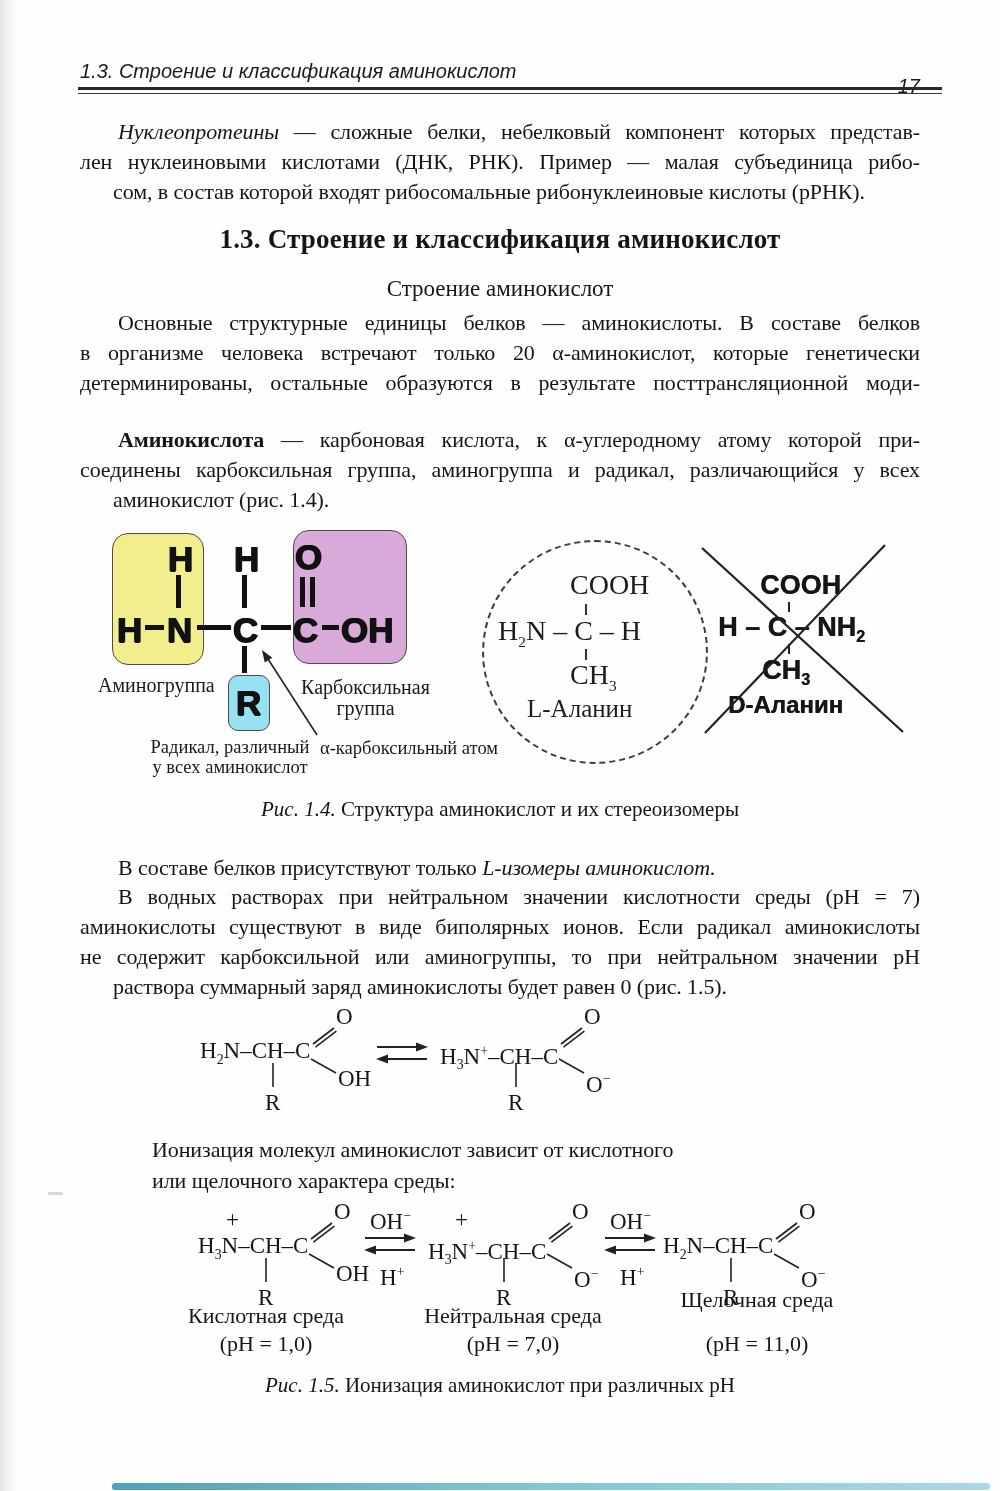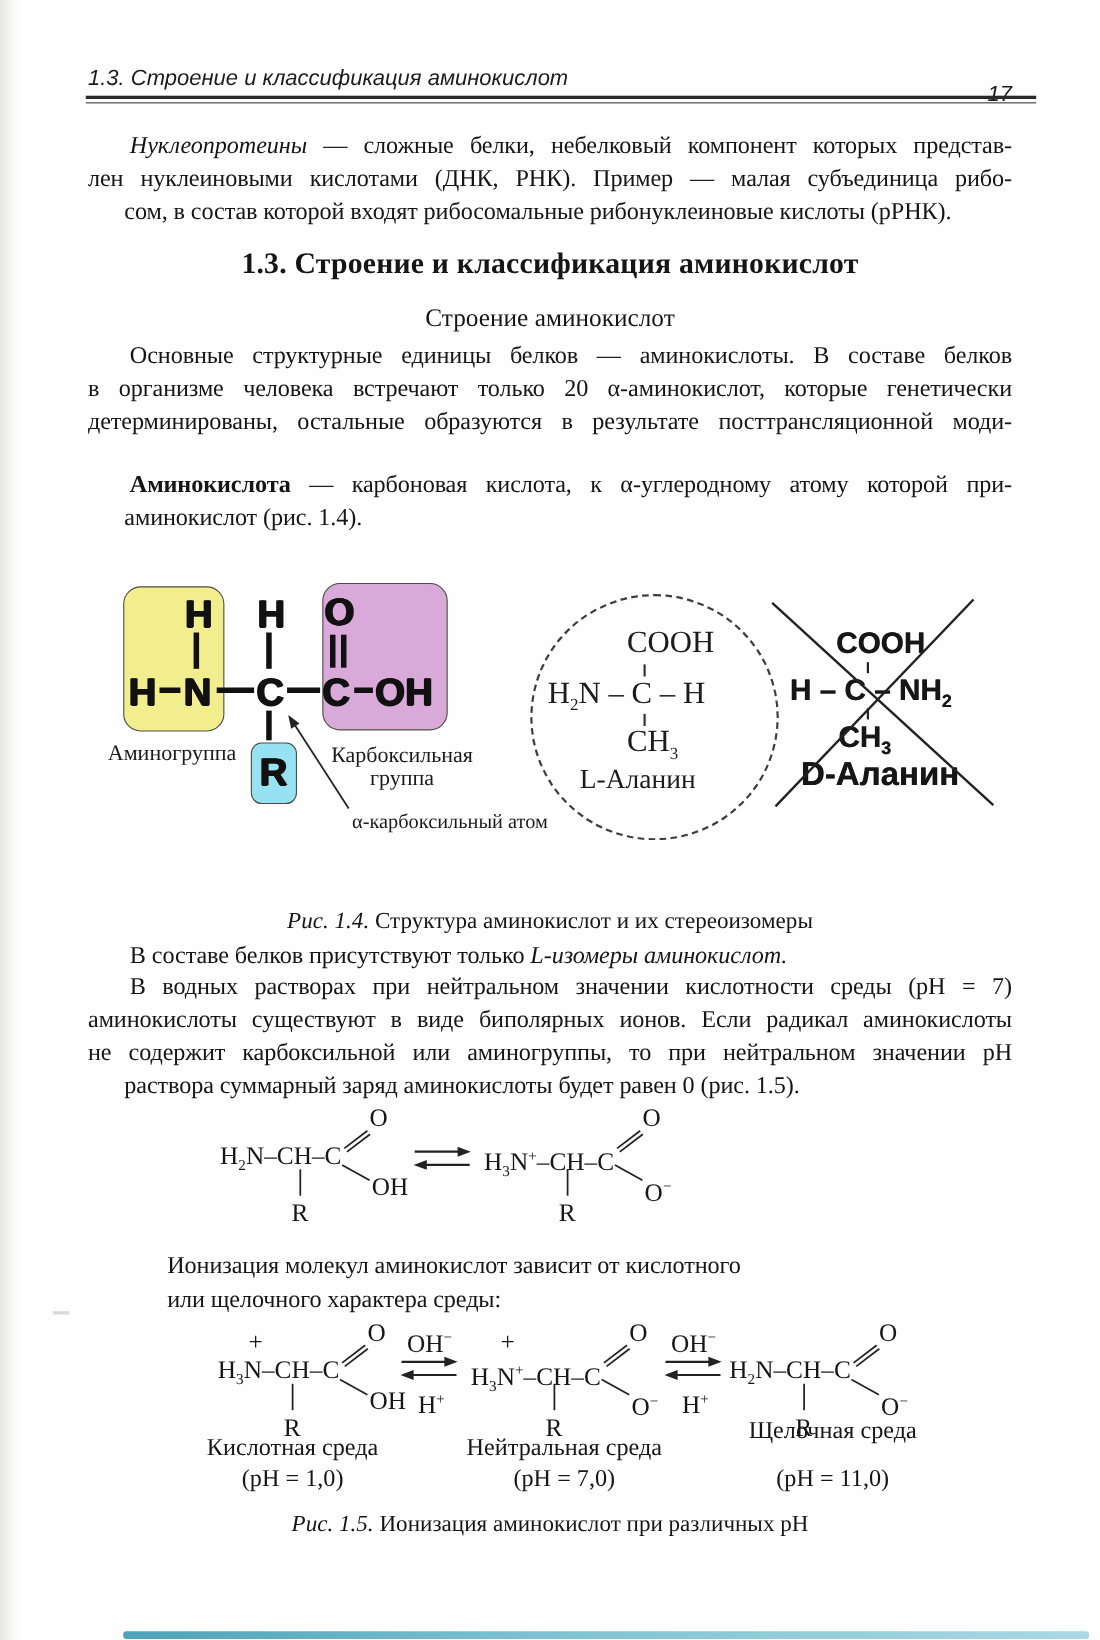--- a/index.html
+++ b/index.html
@@ -74,20 +74,21 @@
   <div class="h3" style="top:276px">Строение аминокислот</div>
 
   <div class="para" style="top:308px">
     <div class="jl ind">Основные структурные единицы белков — аминокислоты. В составе белков</div>
     <div class="jl">в организме человека встречают только 20 α-аминокислот, которые генетически</div>
     <div class="jl">детерминированы, остальные образуются в результате посттрансляционной моди-</div>
   </div>
 
   <div class="para" style="top:425px">
     <div class="jl ind"><span class="b">Аминокислота</span><span> — карбоновая кислота, к α-углеродному атому которой при-</span></div>
+    <div class="jl">соединены карбоксильная группа, аминогруппа и радикал, различающийся у всех</div>
     <div class="last">аминокислот (рис. 1.4).</div>
   </div>
 
   <div class="fig14">
     <div class="cbox" style="left:17px;top:8px;width:90px;height:130px;background:#f2ee8e;"></div>
     <div class="cbox" style="left:198px;top:5px;width:112px;height:132px;background:#d9a9da;"></div>
     <div class="cbox" style="left:133px;top:150px;width:40px;height:54px;border-radius:10px;background:#97e2f2;"></div>
     <svg class="bondsvg" width="412" height="268">
       <rect x="81" y="50" width="5" height="33" fill="#111"></rect>
       <rect x="50" y="100" width="19" height="5" fill="#111"></rect>
@@ -108,47 +109,51 @@
     <span class="fat" style="left:138px;top:87px">C</span>
     <span class="fat" style="left:200px;top:14px">O</span>
     <span class="fat" style="left:198px;top:87px">C</span>
     <span class="fat" style="left:246px;top:87px">OH</span>
     <span class="fat" style="left:141px;top:160px">R</span>
     <span class="lbl" style="left:3px;top:150px">Аминогруппа</span>
     <div class="lbl" style="left:193px;top:152px;width:155px;text-align:center;white-space:normal;">
       <div>Карбоксильная</div>
       <div>группа</div>
     </div>
+    <div class="lbls" style="left:50px;top:212px;width:170px;text-align:center;white-space:normal;">
+      <div>Радикал, различный</div>
+      <div>у всех аминокислот</div>
+    </div>
     <span class="lbls" style="left:225px;top:213px">α-карбоксильный атом</span>
   </div>
 
   <div class="circ"></div>
   <div style="position:absolute;left:482px;top:540px;width:222px;height:220px;">
     <span class="ctxt" style="left:88px;top:30px">COOH</span>
     <div class="thinbond" style="left:103px;top:64px;height:11px"></div>
     <span class="ctxt" style="left:16px;top:76px"><span>H</span><sub>2</sub><span>N – C – H</span></span>
     <div class="thinbond" style="left:103px;top:109px;height:11px"></div>
     <span class="ctxt" style="left:88px;top:120px"><span>CH</span><sub>3</sub></span>
     <span class="ctxt" style="left:45px;top:154px;font-size:25px">L-Аланин</span>
   </div>
 
   <div class="dgrp">
     <span class="dtxt" style="left:60px;top:36px">COOH</span>
     <div class="dbond" style="left:88px;top:67px;height:10px"></div>
     <span class="dtxt" style="left:18px;top:78px"><span>H – C – NH</span><sub>2</sub></span>
     <div class="dbond" style="left:88px;top:109px;height:10px"></div>
     <span class="dtxt" style="left:62px;top:121px"><span>CH</span><sub>3</sub></span>
-    <span class="dtxt" style="left:28px;top:155px;font-size:30px">D-Аланин</span>
+    <span class="dtxt" style="left:28px;top:155px;font-size:24px">D-Аланин</span>
     <svg class="bondsvg" width="210" height="210">
       <line x1="2" y1="13" x2="203" y2="197" stroke="#222" stroke-width="2.2"></line>
       <line x1="185" y1="10" x2="5" y2="198" stroke="#222" stroke-width="2.2"></line>
     </svg>
   </div>
 
-  <div class="cap" style="top:825px"><span class="i">Рис. 1.4.</span><span> Структура аминокислот и их стереоизомеры</span></div>
+  <div class="cap" style="top:797px"><span class="i">Рис. 1.4.</span><span> Структура аминокислот и их стереоизомеры</span></div>
 
   <div class="para" style="top:853px">
     <div class="ind"><span>В составе белков присутствуют только </span><span class="i">L-изомеры аминокислот.</span></div>
   </div>
 
   <div class="para" style="top:882px">
     <div class="jl ind">В водных растворах при нейтральном значении кислотности среды (pH = 7)</div>
     <div class="jl">аминокислоты существуют в виде биполярных ионов. Если радикал аминокислоты</div>
     <div class="jl">не содержит карбоксильной или аминогруппы, то при нейтральном значении pH</div>
     <div class="last">раствора суммарный заряд аминокислоты будет равен 0 (рис. 1.5).</div>

